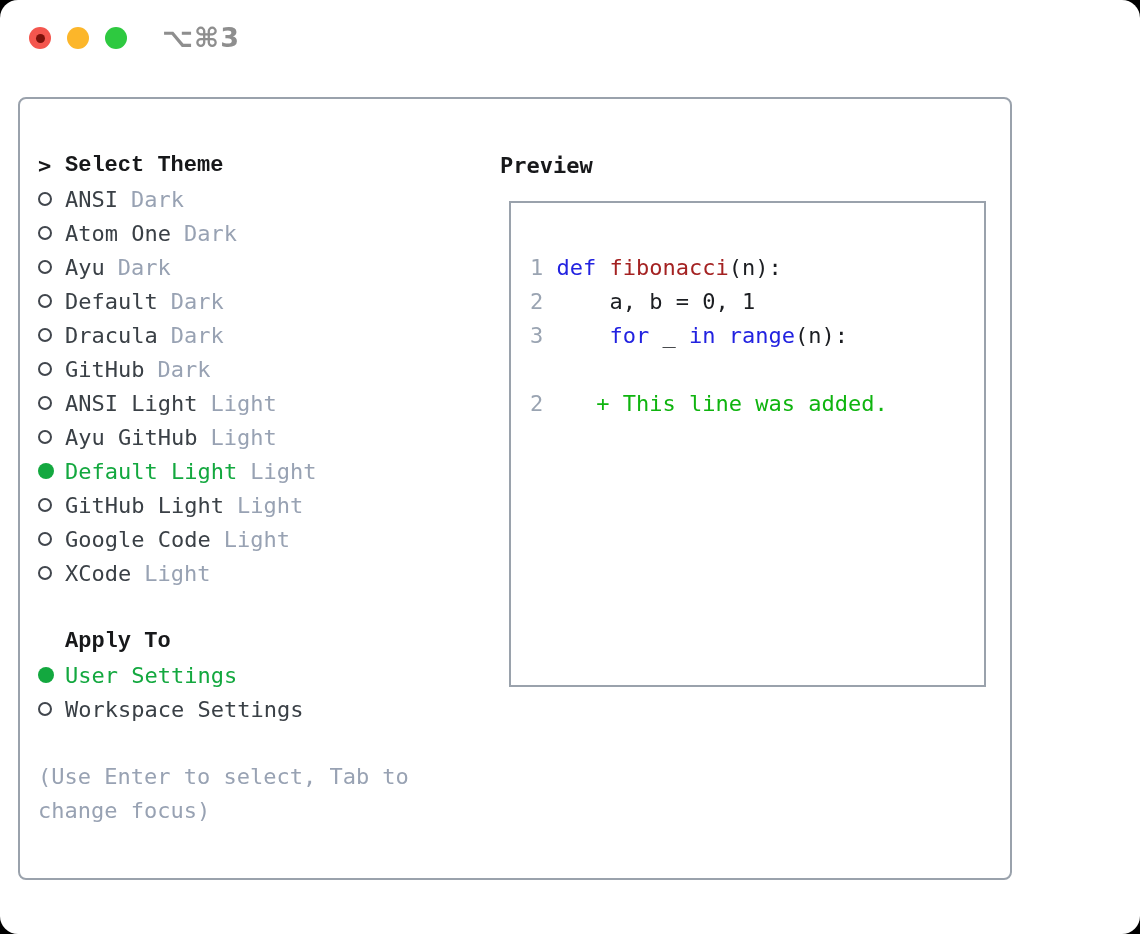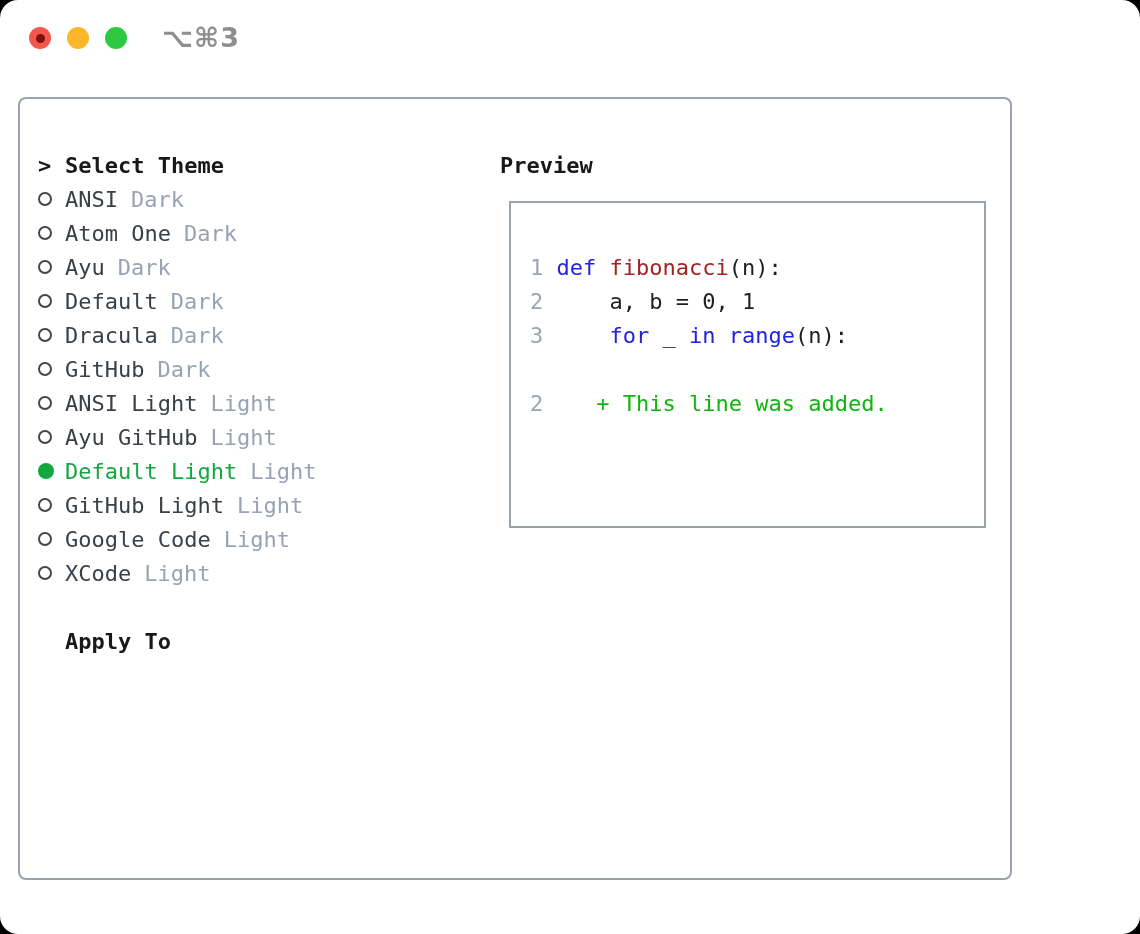--- a/index.html
+++ b/index.html
@@ -25,33 +25,33 @@
   
   .panel{position:absolute;left:18px;top:97px;width:994px;height:783px;
     border:2px solid var(--panel-border,#9aa2ac);border-radius:8px;box-sizing:border-box;}
 
   
   .left-col{position:absolute;left:38px;top:148px;width:445px;}
   .row{height:34px;display:flex;align-items:center;font-size:22px;
        color:var(--item-text,#3a4046);}
   .marker{width:27px;flex:0 0 27px;display:flex;align-items:center;}
   .prefix{font-weight:bold;color:var(--header-text,#17181a);}
-  .header-label{font-weight:bold;color:var(--header-text,#17181a);}
+  .header-label{font-weight:bold;color:var(--header-text,#17181a);font-family:Liberation Mono, monospace;}
   .circle{box-sizing:border-box;border-radius:50%;}
   .circle.hollow{width:14px;height:14px;border:2px solid #41464d;}
   .circle.filled{width:16px;height:16px;background:var(--accent-green,#13a83f);}
   .item-name.selected{color:var(--accent-green,#13a83f);}
   .item-variant{color:var(--muted-gray,#98a2b3);margin-left:13px;}
   .spacer{height:34px;}
   .hint{width:430px;font-size:22px;line-height:34px;color:var(--muted-gray,#98a2b3);}
 
   
   .preview-title{position:absolute;left:500px;top:148px;height:34px;display:flex;align-items:center;
     font-size:22px;font-weight:bold;color:var(--header-text,#17181a);text-align:center;}
-  .preview-box{position:absolute;left:509px;top:201px;width:477px;height:327px;
+  .preview-box{position:absolute;left:509px;top:201px;width:477px;height:486px;
     border:2px solid var(--panel-border,#9aa2ac);box-sizing:border-box;
     padding:48px 0 0 19px;overflow:hidden;background:#fff;}
   .code-line{height:34px;line-height:34px;white-space:pre;font-size:22px;
     color:var(--code-text,#1c1e22);}
   .ln{color:var(--line-number,#9aa4b2);}
   .tok.plain{color:var(--code-text,#1c1e22);}
   .tok.keyword{color:var(--keyword-blue,#2222e0);}
   .tok.function{color:var(--function-red,#a42222);}
   .tok.context{color:var(--context-gray,#8f98a3);}
   .tok.deleted{color:var(--deleted-red,#c53b2c);}
@@ -163,21 +163,36 @@
           </span>
           <span class="item-name">XCode</span>
           <span class="item-variant">Light</span>
         </div>
       </div>
     <div class="spacer"></div>
     <div class="row">
       <span class="marker"></span>
       <span class="header-label">Apply To</span>
     </div>
+    <div id="apply-items">
+        <div class="row item">
+          <span class="marker">
+            <span class="circle filled"></span>
+          </span>
+          <span class="item-name selected">User Settings</span>
+        </div>
+        <div class="row item">
+          <span class="marker">
+            <span class="circle hollow"></span>
+          </span>
+          <span class="item-name">Workspace Settings</span>
+        </div>
+      </div>
     <div class="spacer"></div>
+    <div class="hint">(Use Enter to select, Tab to change focus)</div>
   </div>
 
   <div class="preview-title">Preview</div>
   <div class="preview-box">
     <div id="code-lines">
         <div class="code-line"><span class="ln">1</span><span class="tok plain"> </span><span class="tok keyword">def</span><span class="tok plain"> </span><span class="tok function">fibonacci</span><span class="tok plain">(n):</span></div>
         <div class="code-line"><span class="ln">2</span><span class="tok plain">     a, b = 0, 1</span></div>
         <div class="code-line"><span class="ln">3</span><span class="tok plain">     </span><span class="tok keyword">for</span><span class="tok plain"> _ </span><span class="tok keyword">in</span><span class="tok plain"> </span><span class="tok keyword">range</span><span class="tok plain">(n):</span></div>
       </div>
     <div id="diff-lines">

